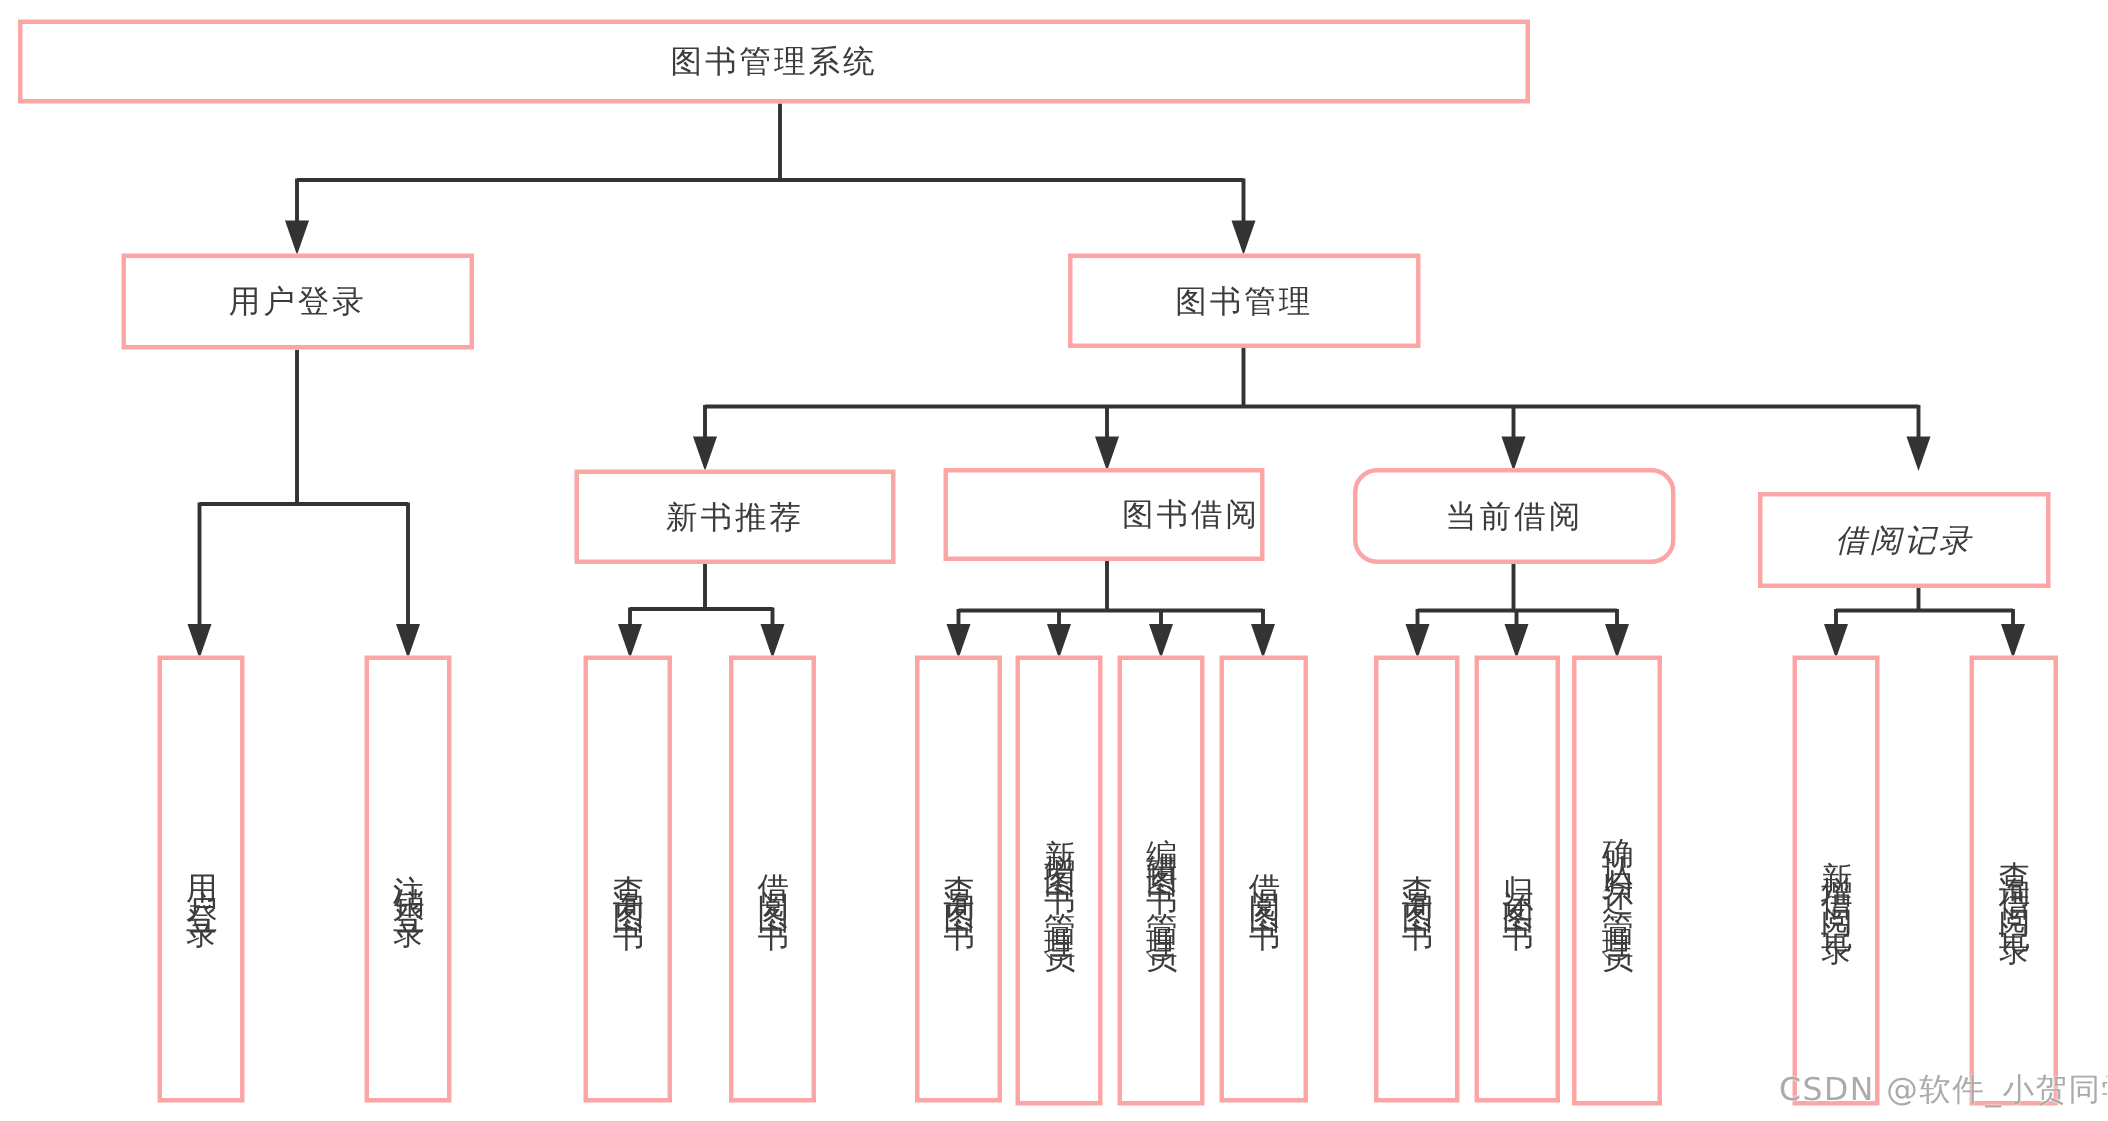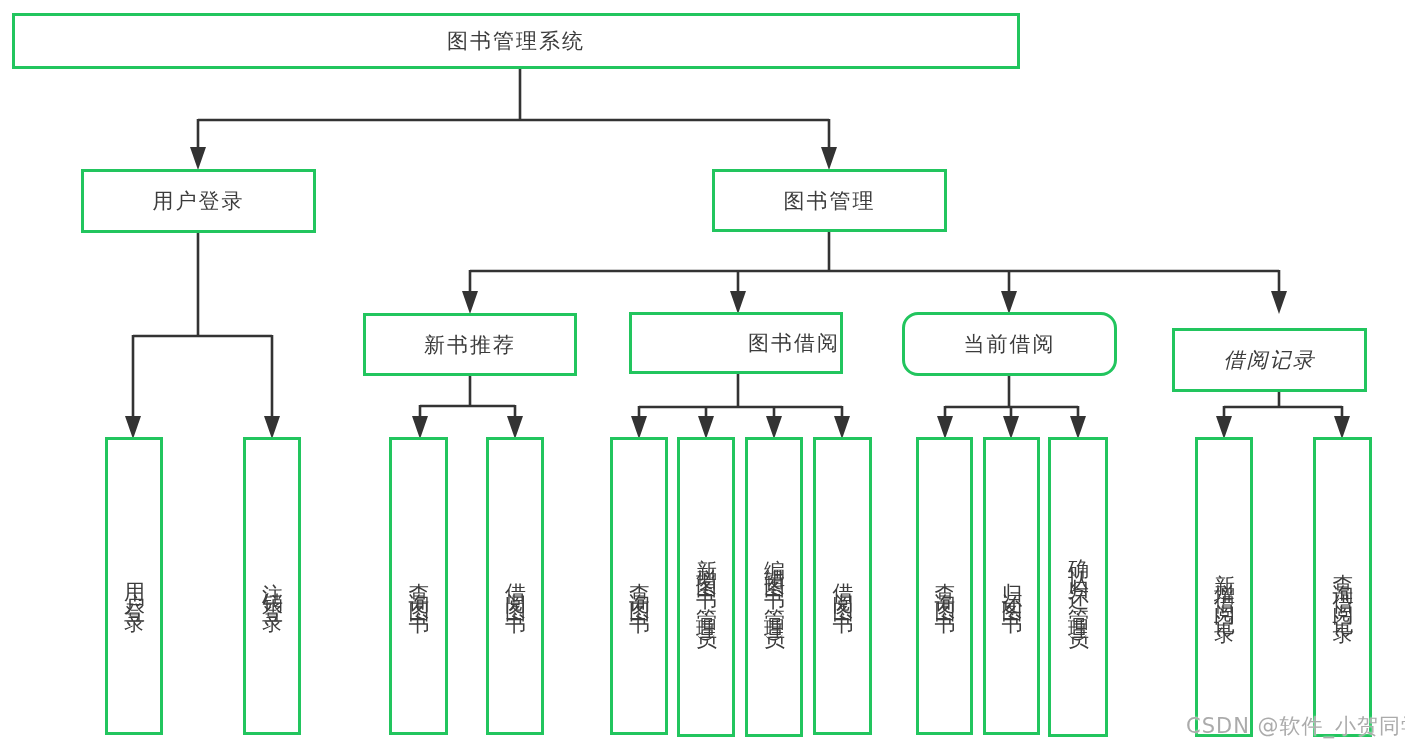--- a/index.html
+++ b/index.html
@@ -7,21 +7,21 @@
     position:relative;
     width:1405px; height:747px;
     background:#ffffff;
     font-family:"DejaVu Sans","Liberation Sans",sans-serif;
     overflow:hidden;
   }
   #connector-layer { position:absolute; left:0; top:0; }
   .node {
     position:absolute;
     box-sizing:border-box;
-    border:3px solid #22c55e;
+    border:3px solid #fca5a5;
     background:#ffffff;
     display:flex;
     align-items:center;
     justify-content:center;
     color:#3c3c3c;
   }
   .h-node { font-size:21px; letter-spacing:2px; white-space:nowrap; }
   .v-node .v-label {
     writing-mode:vertical-rl;
     text-orientation:mixed;
@@ -118,21 +118,21 @@
     <span>图书管理系统</span>
   </div>
 
   <div class="node h-node" style="left:81px; top:169px; width:235px; height:64px;">
     <span>用户登录</span>
   </div>
   <div class="node h-node" style="left:712px; top:169px; width:235px; height:63px;">
     <span>图书管理</span>
   </div>
 
-  <div class="node h-node" style="left:363px; top:313px; width:214px; height:63px;">
+  <div class="node h-node" style="left:383px; top:313px; width:214px; height:63px;">
     <span>新书推荐</span>
   </div>
   <div class="node h-node" style="left:629px; top:312px; width:214px; height:62px;justify-content:flex-end;">
     <span>图书借阅</span>
   </div>
   <div class="node h-node" style="left:902px; top:312px; width:215px; height:64px;border-radius:16px;">
     <span>当前借阅</span>
   </div>
   <div class="node h-node" style="left:1172px; top:328px; width:195px; height:64px;font-style:italic;">
     <span>借阅记录</span>

